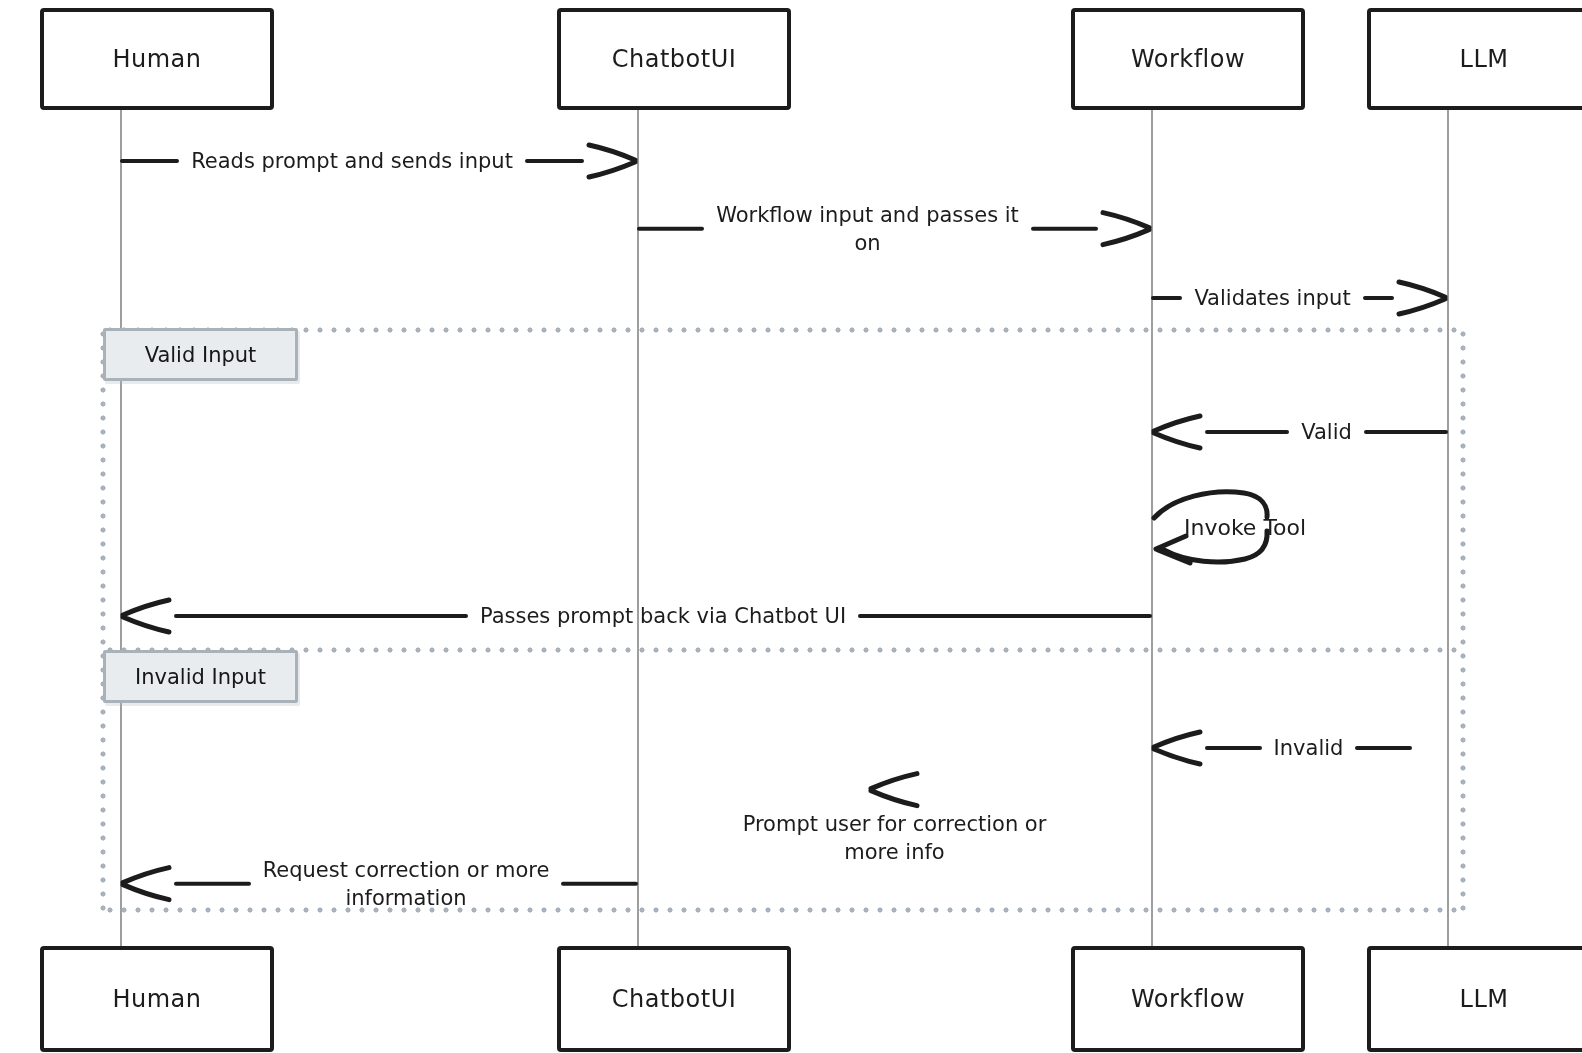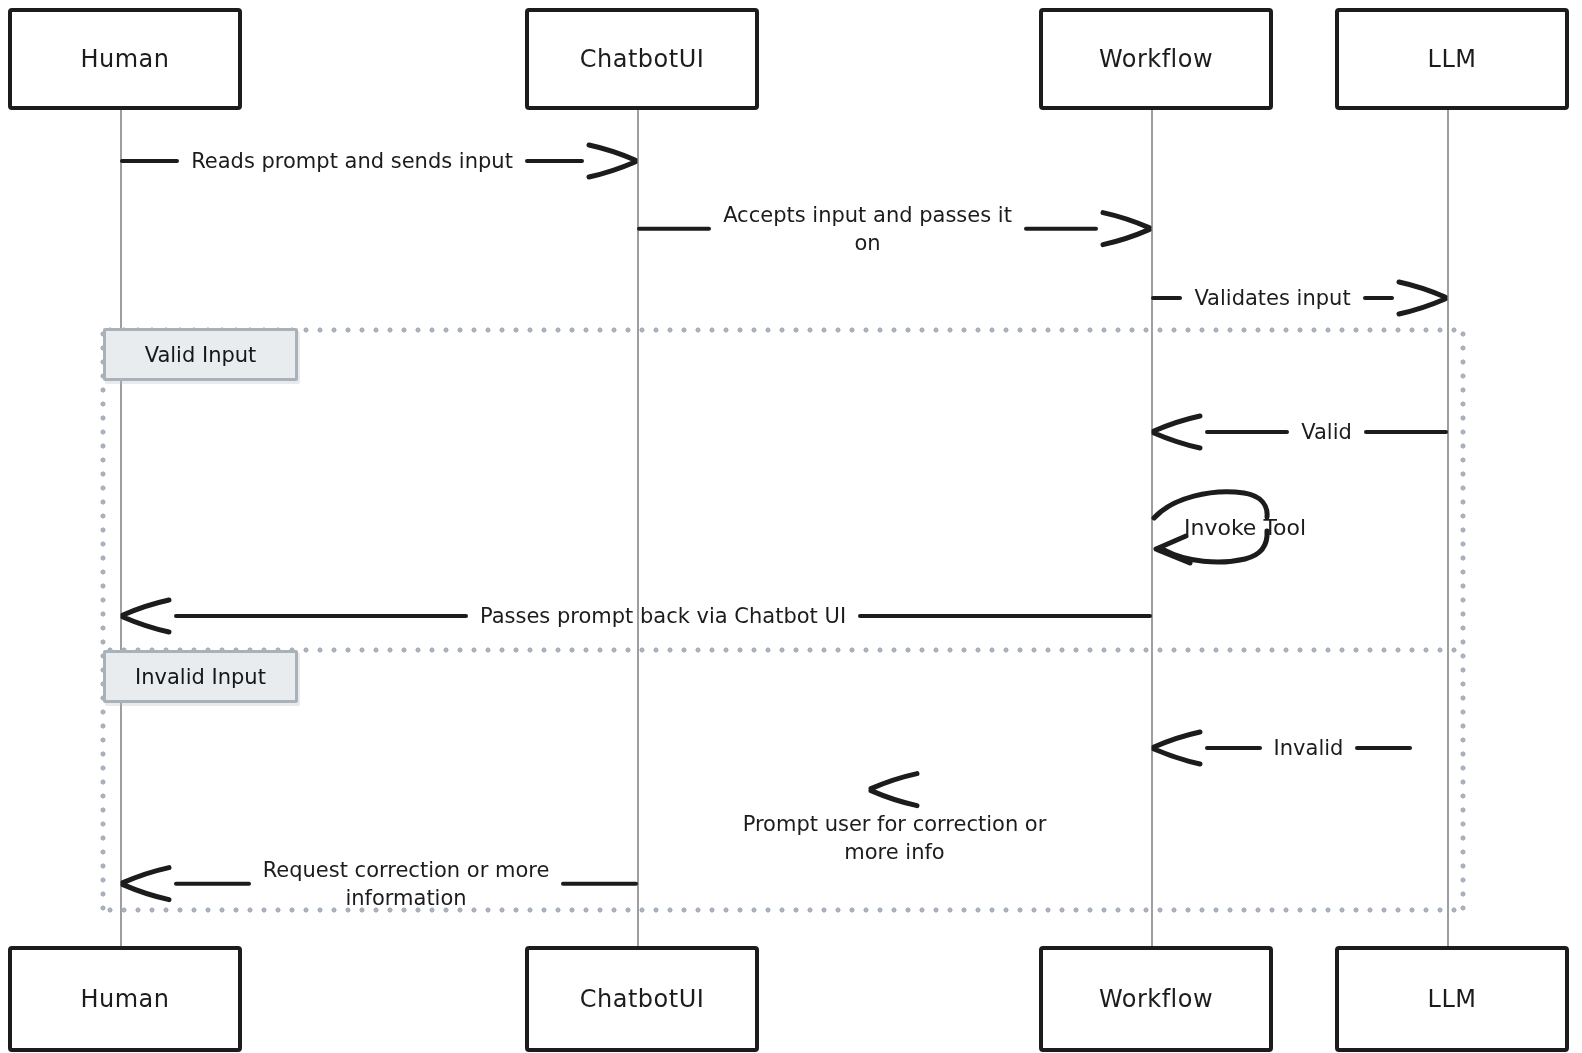--- a/index.html
+++ b/index.html
@@ -11,21 +11,21 @@
 
   
   .lifeline{position:absolute;top:104px;height:842px;width:2px;background:#9e9e9e;z-index:1;}
   .ll-human{left:120px}.ll-chatbot{left:637px}.ll-workflow{left:1151px}.ll-llm{left:1447px}
 
   
   .pbox{
     position:absolute;width:226px;height:94px;background:#ffffff;
     border:4px solid #1c1c1c;border-radius:4px;z-index:5;
     display:flex;align-items:center;justify-content:center;
-    font-size:24px;letter-spacing:.5px;
+    font-size:24px;letter-spacing:.5px;margin-left:32px;
   }
   .pbox.top{top:8px}
   .pbox.bottom{top:946px;height:98px}
   .px-human{left:8px}.px-chatbot{left:525px}.px-workflow{left:1039px}.px-llm{left:1335px}
 
   
   .dots-h{position:absolute;height:6px;z-index:2;background-repeat:repeat-x;background-position:left center;
     background-image:radial-gradient(circle,#a9b2ba 2.2px,transparent 2.9px);background-size:14px 6px;}
   .dots-v{position:absolute;width:6px;z-index:2;background-repeat:repeat-y;background-position:center top;
     background-image:radial-gradient(circle,#a9b2ba 2.2px,transparent 2.9px);background-size:6px 14px;}
@@ -92,21 +92,21 @@
     <div class="seg"></div>
     <div class="lbl">Reads prompt and sends input</div>
     <div class="seg"></div>
     <svg width="54" height="40" viewBox="0 0 54 40">
       <path d="M5,4 Q28,9 51,19 M5,36 Q28,31 51,21" fill="none" stroke="#1c1c1c" stroke-width="5" stroke-linecap="round"></path>
     </svg>
   </div>
 
   <div class="msg m2">
     <div class="seg"></div>
-    <div class="lbl">Accepts input and passes it
+    <div class="lbl">Workflow input and passes it
 on</div>
     <div class="seg"></div>
     <svg width="54" height="40" viewBox="0 0 54 40">
       <path d="M5,4 Q28,9 51,19 M5,36 Q28,31 51,21" fill="none" stroke="#1c1c1c" stroke-width="5" stroke-linecap="round"></path>
     </svg>
   </div>
 
   <div class="msg m4">
     <svg width="54" height="40" viewBox="0 0 54 40">
       <path d="M49,4 Q26,9 3,19 M49,36 Q26,31 3,21" fill="none" stroke="#1c1c1c" stroke-width="5" stroke-linecap="round"></path>

